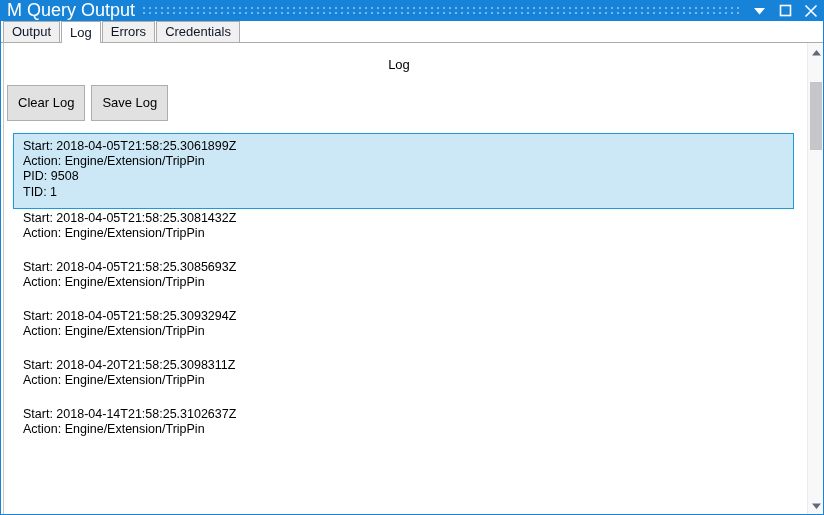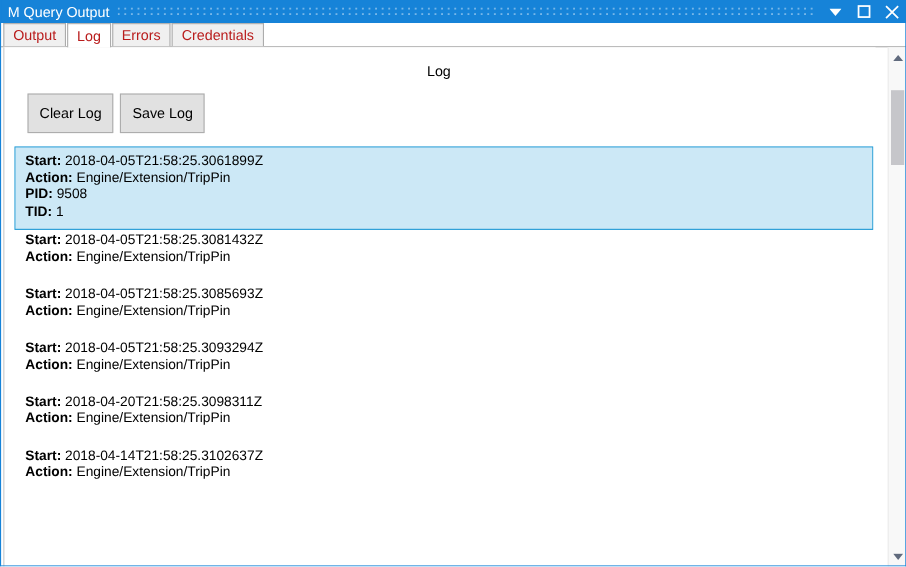--- a/index.html
+++ b/index.html
@@ -32,21 +32,21 @@
     left: 0; top: 0;
     width: 824px;
     height: 21px;
     background: #1683d8;
     display: flex;
     align-items: center;
     overflow: hidden;
   }
   #title-text {
     color: #ffffff;
-    font-size: 13px;
+    font-size: 18px;
     font-family: "Liberation Sans", sans-serif;
     padding-left: 7px;
     white-space: nowrap;
     line-height: 21px;
   }
   #title-grip {
     flex: 1 1 auto;
     height: 11px;
     margin: 0 6px 0 8px;
     background-image:
@@ -76,21 +76,21 @@
     display: flex;
     align-items: flex-end;
     padding-left: 3px;
   }
   .tab {
     height: 21px;
     line-height: 20px;
     padding: 0 8px;
     font-size: 13px;
     font-family: "Liberation Sans", sans-serif;
-    color: #b91c1c;
+    color: #0f172a;
     background: #f0f0f0;
     border: 1px solid #acacac;
     border-bottom: none;
     box-sizing: border-box;
     margin-right: 1px;
     white-space: nowrap;
     position: relative;
   }
   .tab.active {
     background: #ffffff;
@@ -120,21 +120,21 @@
     width: 790px;
     text-align: center;
     font-size: 13px;
     font-family: "Liberation Sans", sans-serif;
     color: #000000;
   }
 
   
   #button-row {
     position: absolute;
-    left: 21px;
+    left: 3px;
     top: 42px;
     display: flex;
     gap: 6px;
   }
   .btn {
     min-width: 72px;
     height: 36px;
     background: #e1e1e1;
     border: 1px solid #adadad;
     font-size: 13px;
@@ -169,21 +169,21 @@
     margin-bottom: 2px;
   }
   .log-line {
     font-size: 12.5px;
     font-family: "Liberation Sans", sans-serif;
     line-height: 15.2px;
     color: #000000;
     white-space: nowrap;
   }
   .log-label {
-    font-weight: bold;
+    font-weight: normal;
     margin-top: 20px;
   }
   .log-entry.plain {
     padding: 0 0 0 10px;
     margin-bottom: 18px;
   }
   .log-entry.plain .log-line { line-height: 15.5px; }
 
   
   #vscroll {

